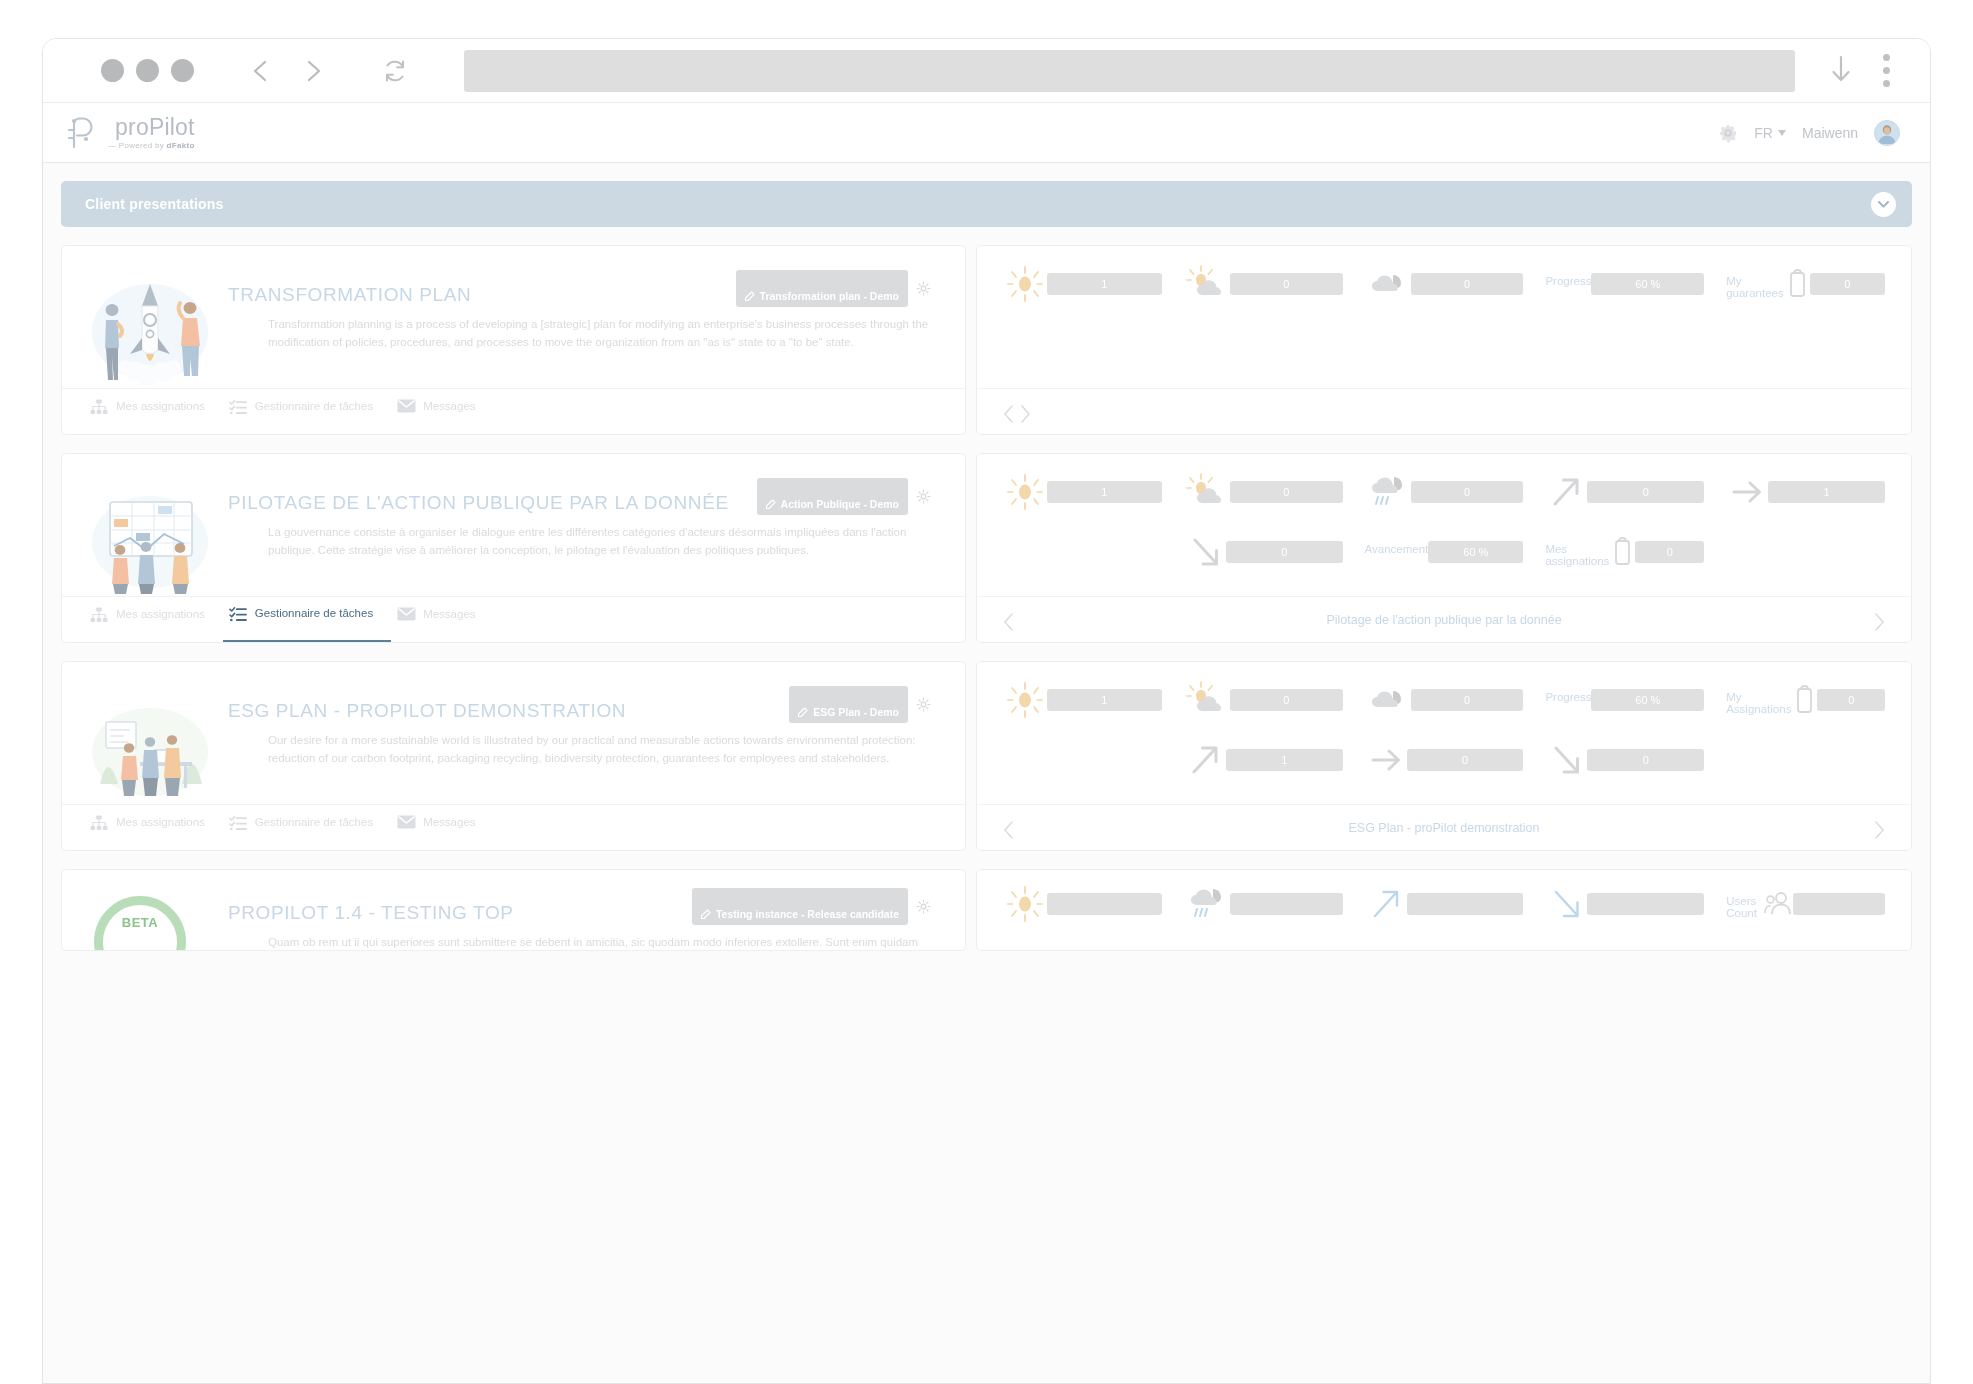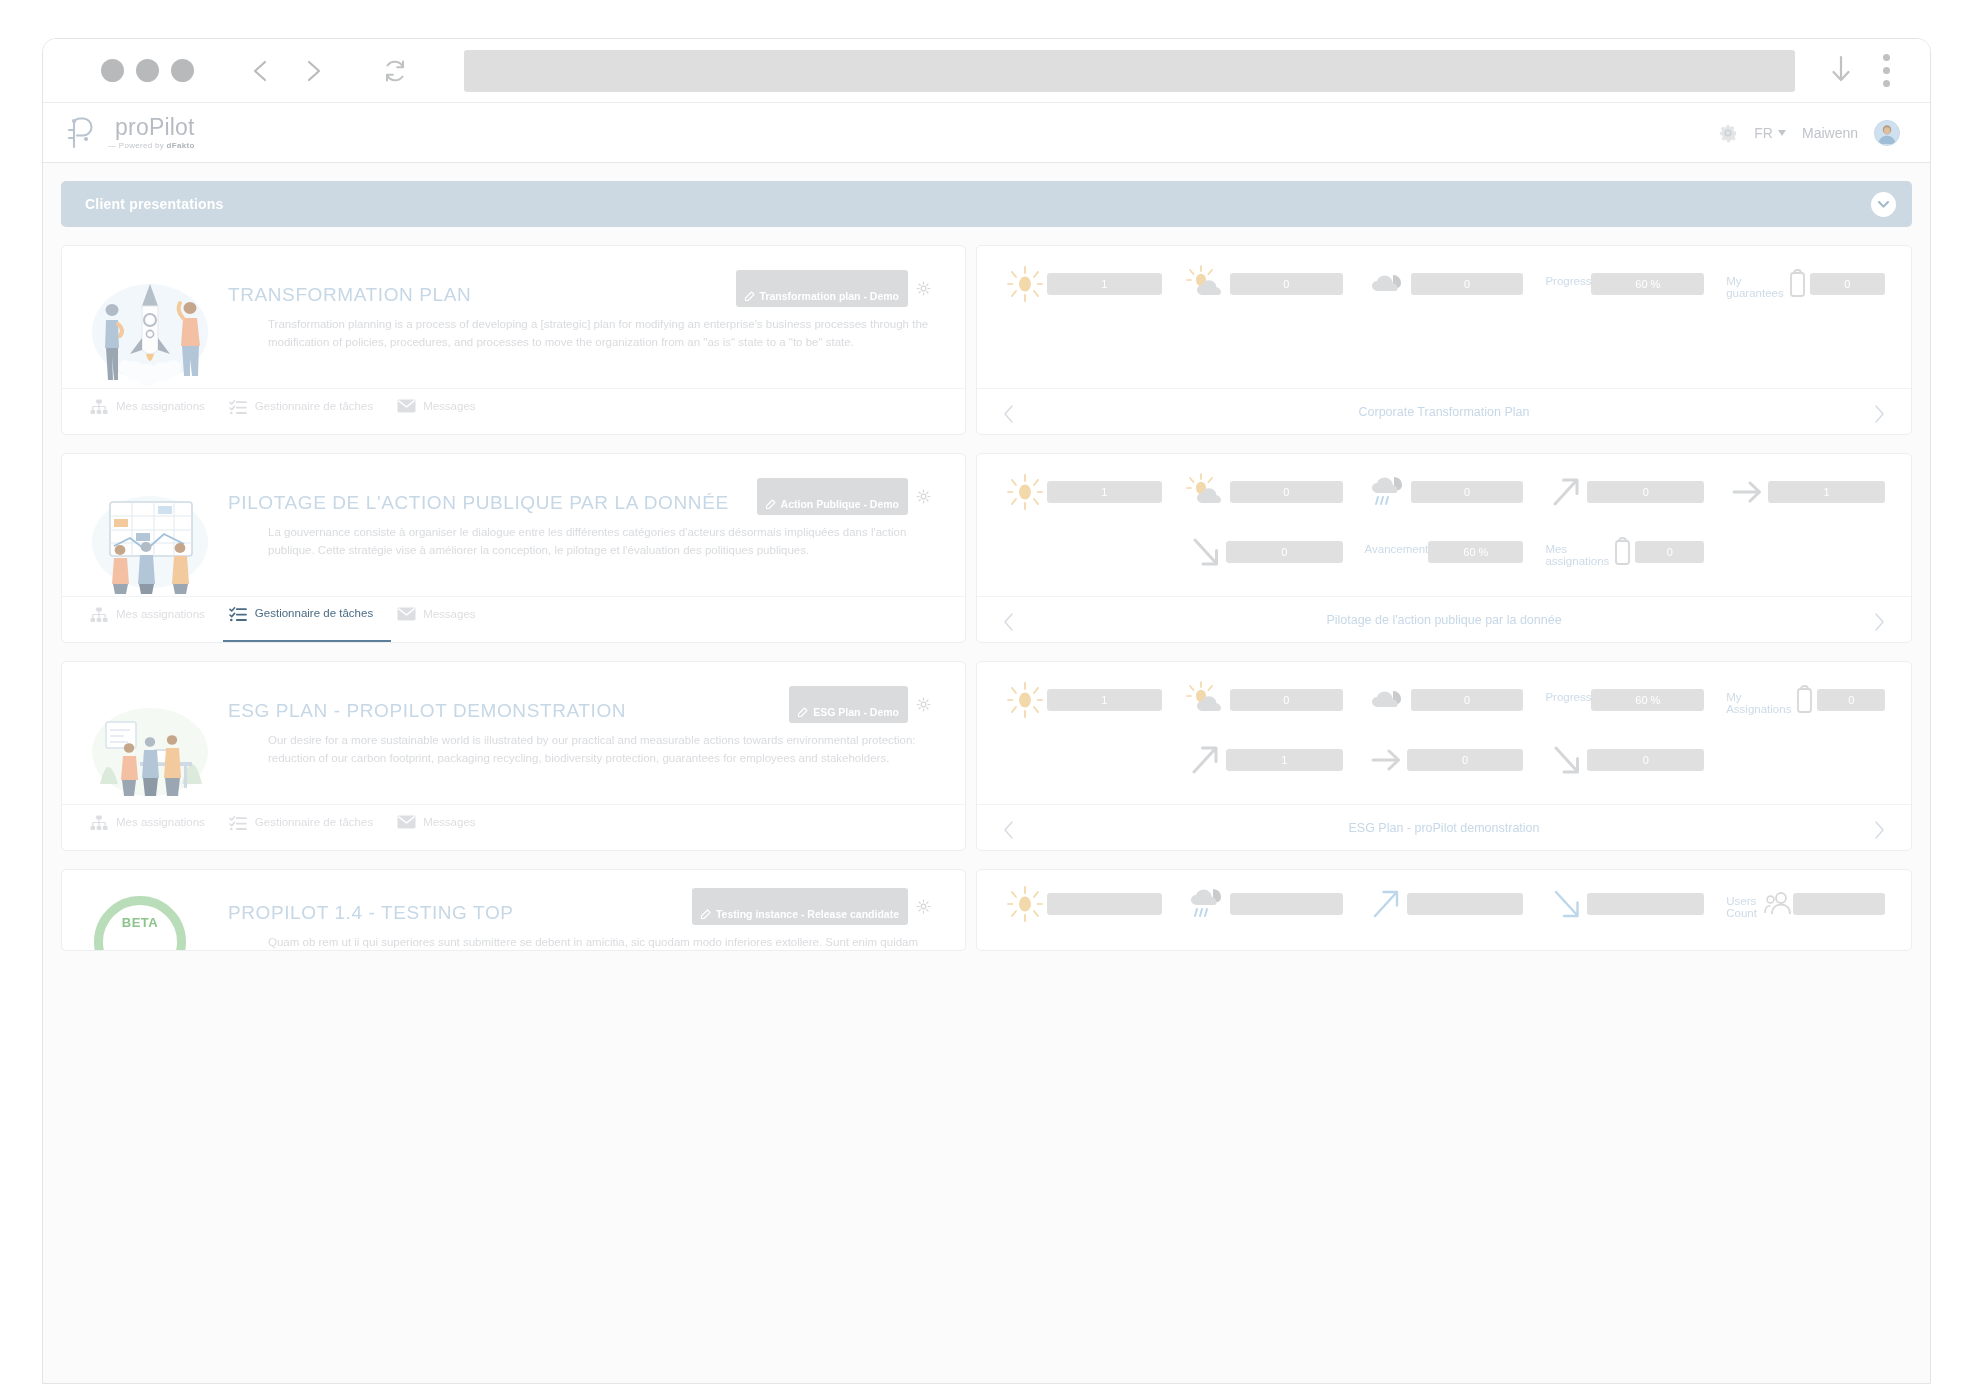--- a/index.html
+++ b/index.html
@@ -455,21 +455,20 @@
       </svg>
                 </div>
     <div class="metric-pill">0</div>
   </div>
         </div>
       </div>
       <div class="card-footer">
           <span class="arrow-nav"><svg width="16" height="20" viewBox="0 0 16 20">
         <path d="M11 2 L4 10 L11 18" fill="none" stroke="#d6dde3" stroke-width="1.6" stroke-linecap="round" stroke-linejoin="round"></path>
               </svg></span>
-          <span class="footer-title">Corporate Transformation Plan</span>
           <span class="arrow-nav"><svg width="16" height="20" viewBox="0 0 16 20">
         <path d="M5 2 L12 10 L5 18" fill="none" stroke="#d6dde3" stroke-width="1.6" stroke-linecap="round" stroke-linejoin="round"></path>
               </svg></span>
         </div>
     </div>
   </div>
       <div class="env-card">
     <div class="card-left">
       <div class="left-top">
         <div class="illus"><svg width="132" height="112" viewBox="0 0 132 112">

